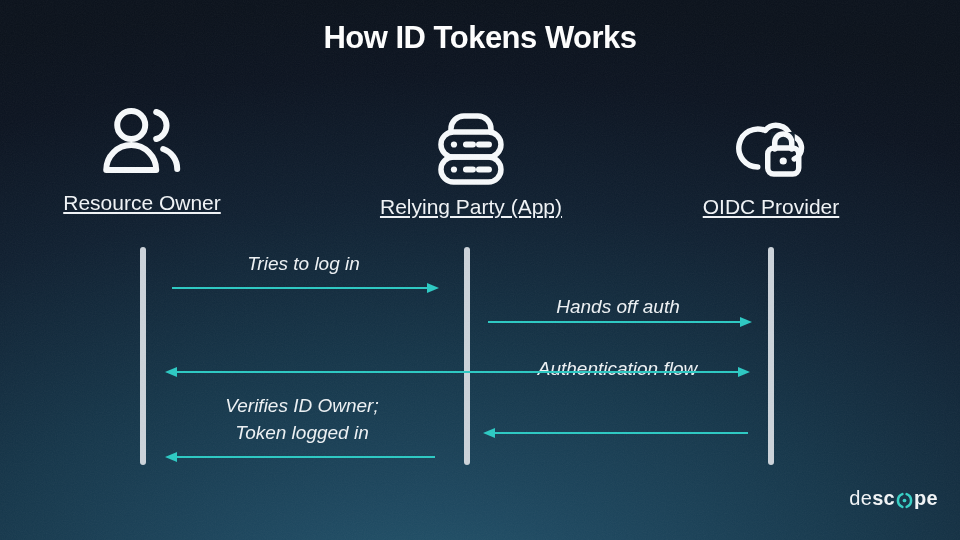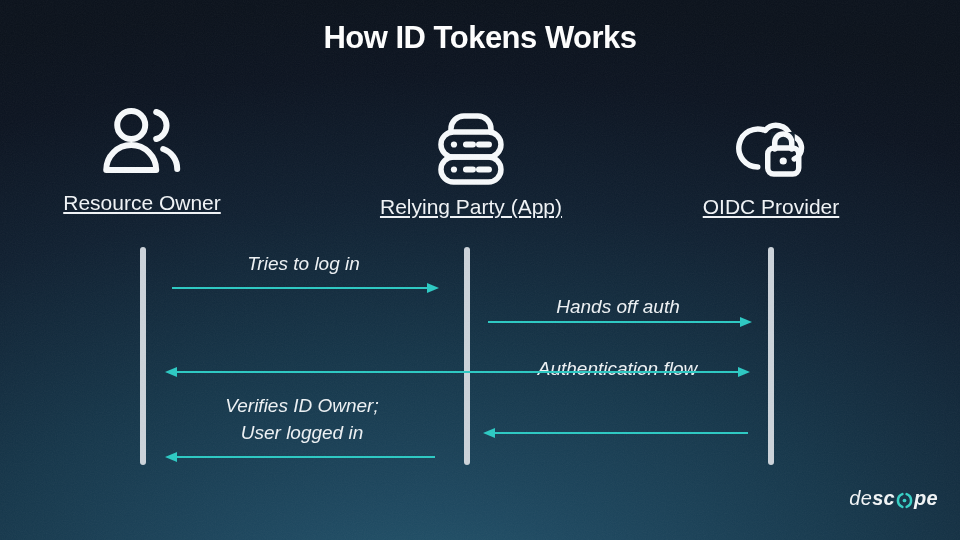--- a/index.html
+++ b/index.html
@@ -27,21 +27,21 @@
   }
   .arrow{position:absolute;height:12px;}
   .arrow .shaft{position:absolute;left:2px;right:2px;top:5px;height:2px;background:#2bc9c3;}
   .head{position:absolute;width:0;height:0;top:0.5px;
     border-top:5.5px solid transparent;border-bottom:5.5px solid transparent;}
   .head.right{right:-2px;border-left:12px solid #2bc9c3;}
   .head.left{left:-2px;border-right:12px solid #2bc9c3;}
 
   .logo{
     position:absolute;top:487px;right:22px;display:flex;align-items:center;
-    color:#f2f5f7;font-size:20px;letter-spacing:0.3px;font-style:italic;
+    color:#f2f5f7;font-size:20px;letter-spacing:0.3px;
   }
   .logo .light{font-weight:400;}
   .logo .bold{font-weight:700;}
   .logo svg{margin:3px 1px 0 1px;display:block;}
 
   .grain{position:absolute;inset:0;pointer-events:none;}
 </style>
 </head>
 <body>
 
@@ -106,21 +106,21 @@
     <span class="head right"></span>
   </div>
 
   <div class="arrow" style="left:485px;top:427px;width:265px;">
     <span class="shaft"></span>
     <span class="head left"></span>
   </div>
 
   <div class="msg-label" style="left:167px;width:270px;top:392px;">
     <span style="display:block;">Verifies ID Owner;</span>
-    <span style="display:block;">User logged in</span>
+    <span style="display:block;">Token logged in</span>
   </div>
   <div class="arrow" style="left:167px;top:451px;width:270px;">
     <span class="shaft"></span>
     <span class="head left"></span>
   </div>
 
   <div class="logo">
     <span class="light">de</span>
       <span class="bold">sc</span>
     <svg width="17" height="17" viewBox="0 0 20 20">

